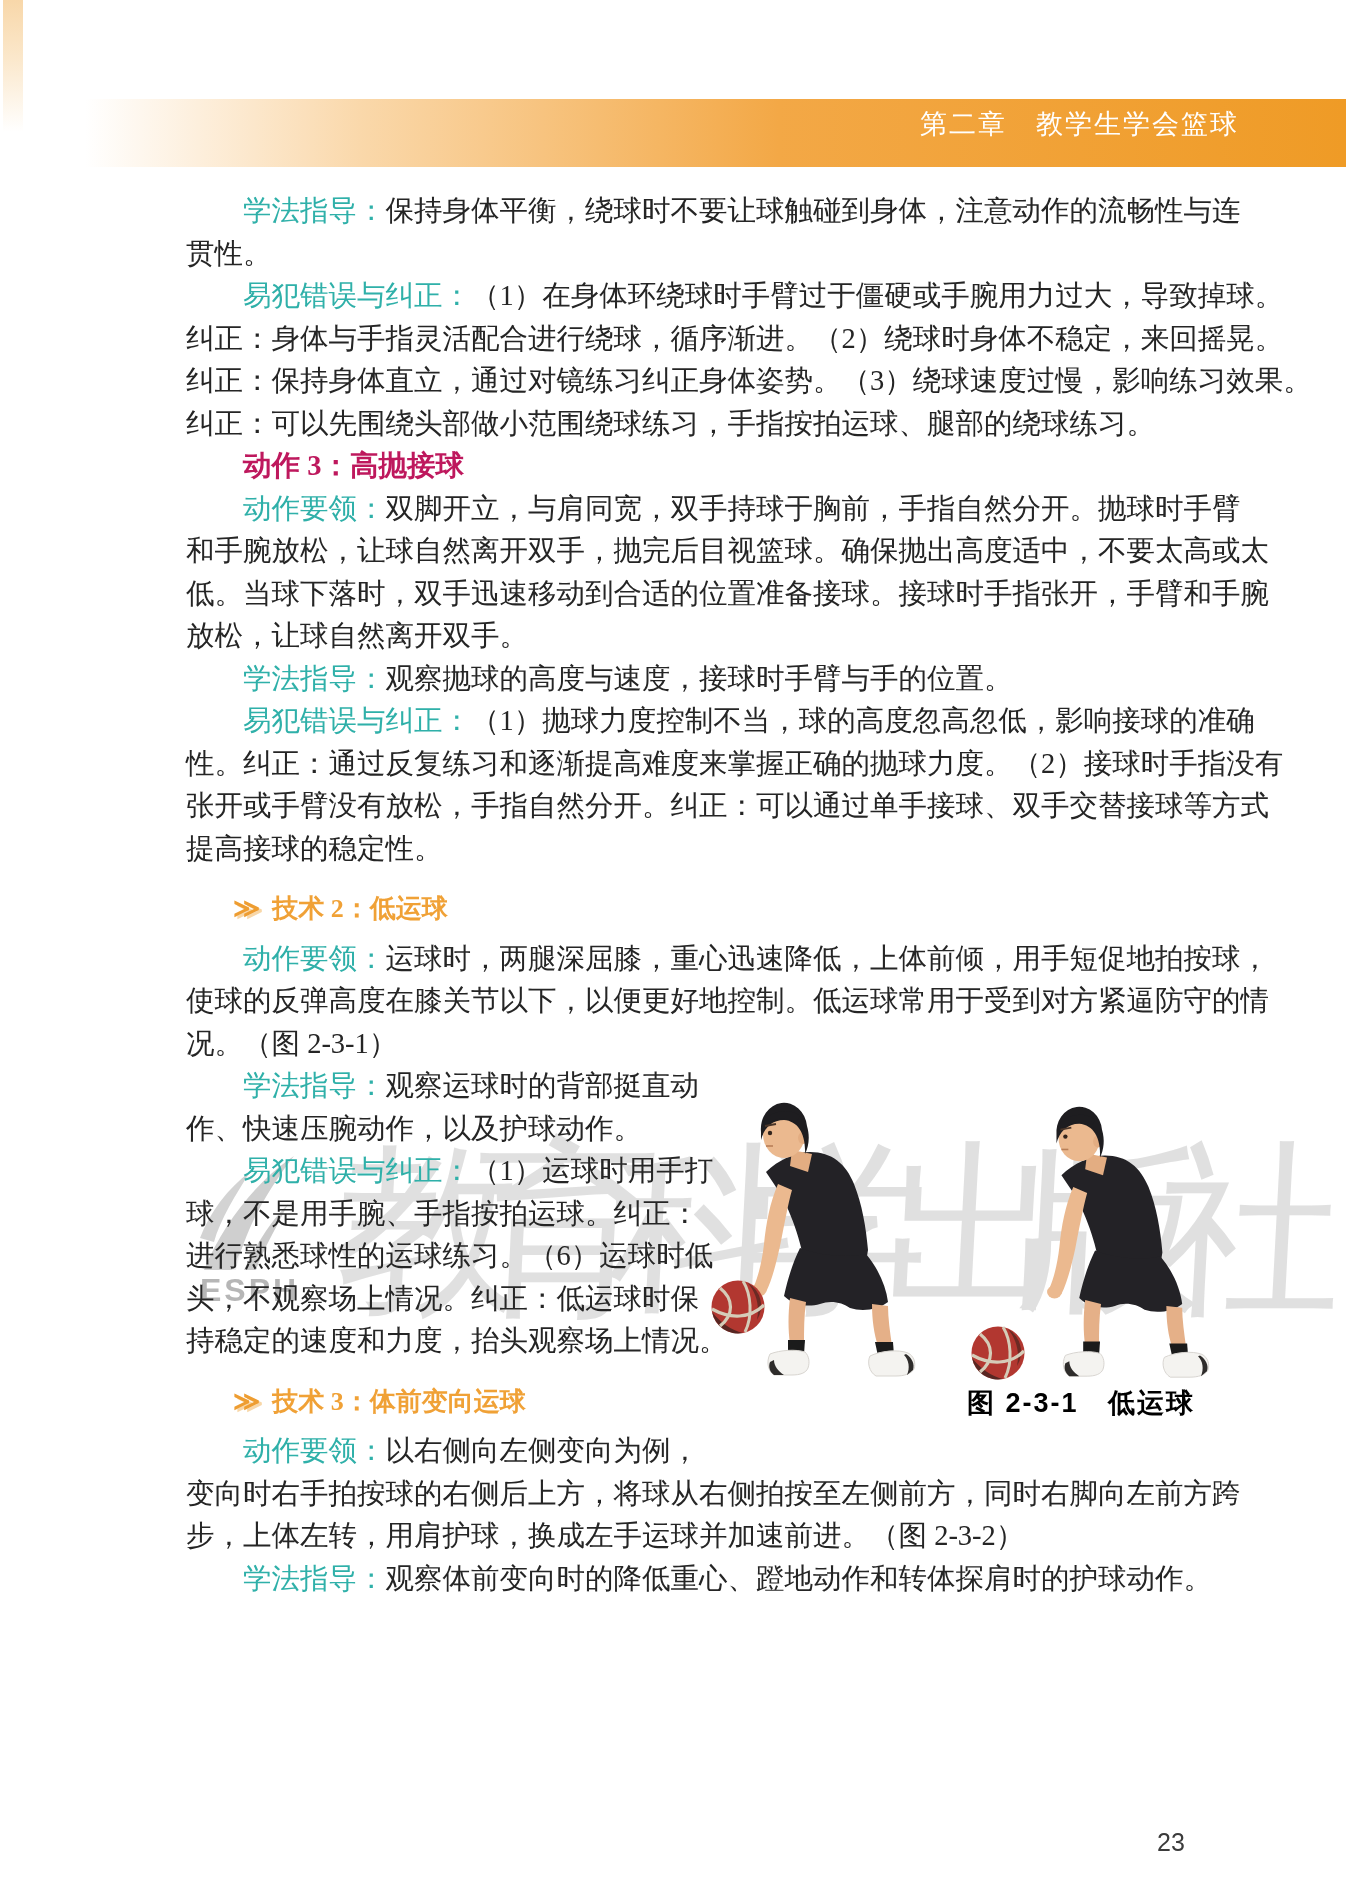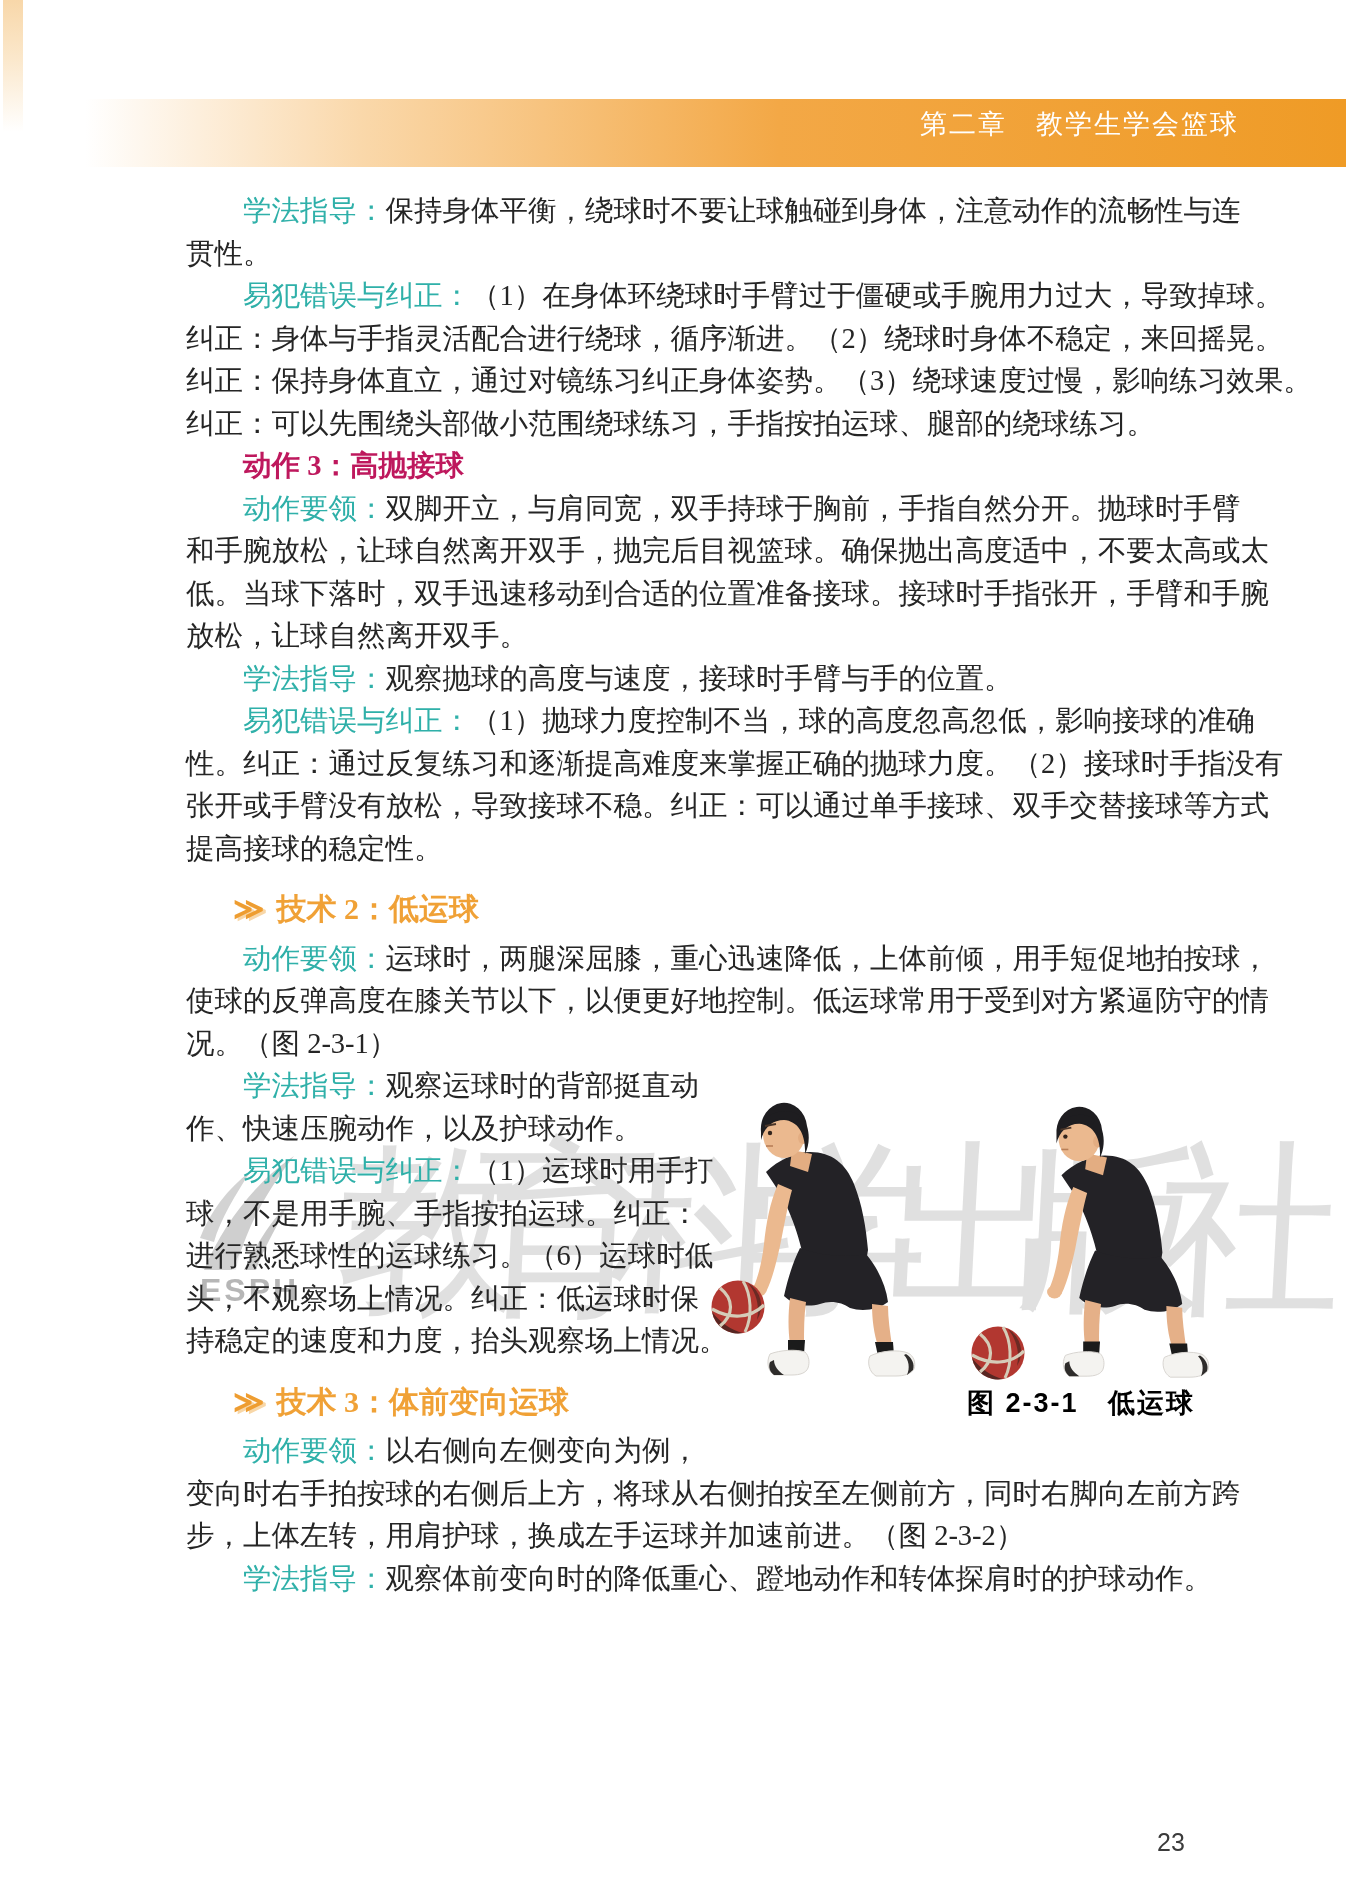--- a/index.html
+++ b/index.html
@@ -41,21 +41,21 @@
   .body-block {
     position:absolute; left:186px; top:190px; width:1045px; z-index:3;
     font-size:28.5px; line-height:42.5px; color:#252525;
   }
   .line { white-space:nowrap; height:42.5px; }
   .line.ind { padding-left:57px; }
   .kw  { color:#2FB0A9; }
   .kwb { color:#be185d; font-weight:bold; }
   .line.tech {
     margin:18px 0 7px 0; padding-left:47px;
-    color:#F0A136; font-size:30px; font-weight:bold;
+    color:#F0A136; font-size:26px; font-weight:bold;
   }
   .chev {
     margin-right:12px; color:#EE9D31; font-weight:bold;
     text-shadow:3px 2px 0 #F8D7A8;
   }
   
   .figure { position:absolute; left:698px; top:1086px; width:552px; height:345px; z-index:2; }
   .fig-caption {
     position:absolute; top:299px; left:0; width:100%; box-sizing:border-box;
     padding-right:55px; text-align:right;
@@ -100,21 +100,21 @@
       <div class="line"><span>纠正：保持身体直立，通过对镜练习纠正身体姿势。（3）绕球速度过慢，影响练习效果。</span></div>
       <div class="line"><span>纠正：可以先围绕头部做小范围绕球练习，手指按拍运球、腿部的绕球练习。</span></div>
       <div class="line ind"><span class="kwb">动作 3：高抛接球</span></div>
       <div class="line ind"><span class="kw">动作要领：</span><span>双脚开立，与肩同宽，双手持球于胸前，手指自然分开。抛球时手臂</span></div>
       <div class="line"><span>和手腕放松，让球自然离开双手，抛完后目视篮球。确保抛出高度适中，不要太高或太</span></div>
       <div class="line"><span>低。当球下落时，双手迅速移动到合适的位置准备接球。接球时手指张开，手臂和手腕</span></div>
       <div class="line"><span>放松，让球自然离开双手。</span></div>
       <div class="line ind"><span class="kw">学法指导：</span><span>观察抛球的高度与速度，接球时手臂与手的位置。</span></div>
       <div class="line ind"><span class="kw">易犯错误与纠正：</span><span>（1）抛球力度控制不当，球的高度忽高忽低，影响接球的准确</span></div>
       <div class="line"><span>性。纠正：通过反复练习和逐渐提高难度来掌握正确的抛球力度。（2）接球时手指没有</span></div>
-      <div class="line"><span>张开或手臂没有放松，导致接球不稳。纠正：可以通过单手接球、双手交替接球等方式</span></div>
+      <div class="line"><span>张开或手臂没有放松，手指自然分开。纠正：可以通过单手接球、双手交替接球等方式</span></div>
       <div class="line"><span>提高接球的稳定性。</span></div>
       <div class="line tech"><span class="chev">≫</span><span class="tech-text">技术 2：低运球</span></div>
       <div class="line ind"><span class="kw">动作要领：</span><span>运球时，两腿深屈膝，重心迅速降低，上体前倾，用手短促地拍按球，</span></div>
       <div class="line"><span>使球的反弹高度在膝关节以下，以便更好地控制。低运球常用于受到对方紧逼防守的情</span></div>
       <div class="line"><span>况。（图 2-3-1）</span></div>
       <div class="line ind"><span class="kw">学法指导：</span><span>观察运球时的背部挺直动</span></div>
       <div class="line"><span>作、快速压腕动作，以及护球动作。</span></div>
       <div class="line ind"><span class="kw">易犯错误与纠正：</span><span>（1）运球时用手打</span></div>
       <div class="line"><span>球，不是用手腕、手指按拍运球。纠正：</span></div>
       <div class="line"><span>进行熟悉球性的运球练习。（6）运球时低</span></div>

